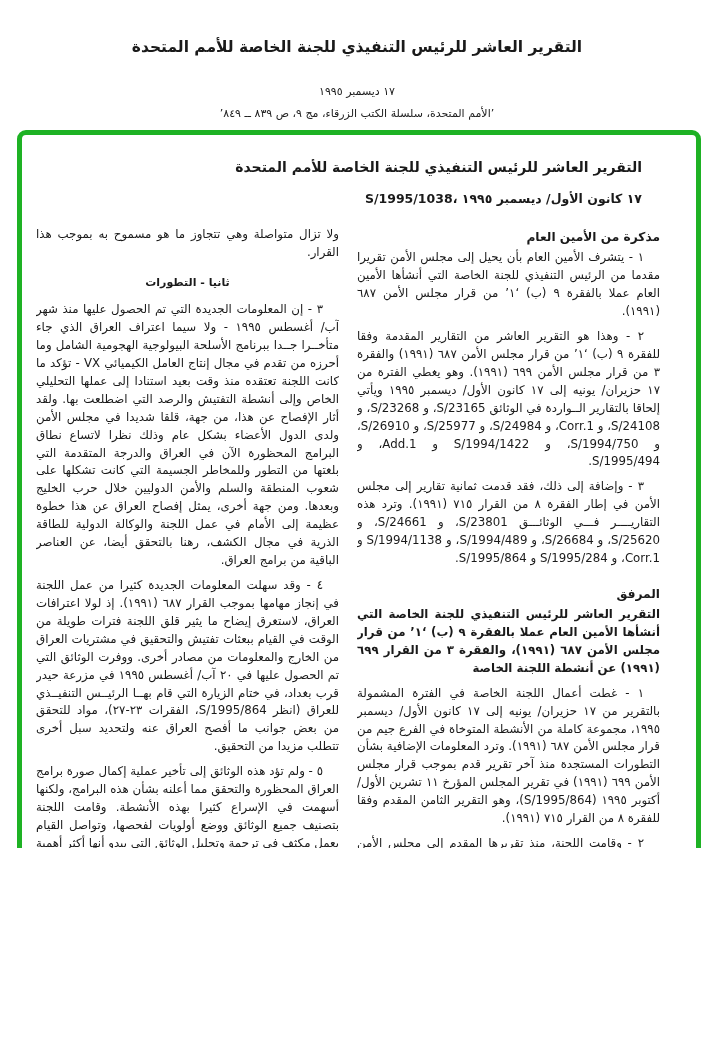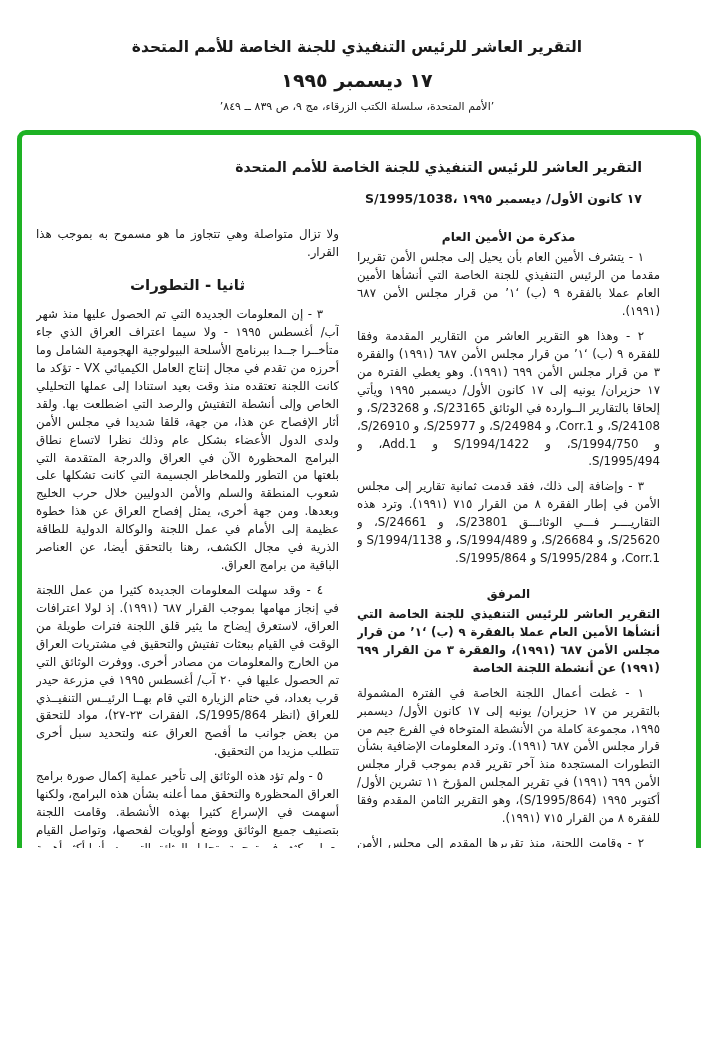--- a/index.html
+++ b/index.html
@@ -9,21 +9,21 @@
     background: #ffffff;
     font-family: "DejaVu Sans", sans-serif;
     direction: rtl;
     color: #1a1a1a;
   }
   .page { position: relative; width: 714px; height: 848px; overflow: hidden; }
 
   
   .outer-header { text-align: center; padding-top: 38px; }
   .outer-title { font-size: 15.5px; font-weight: bold; letter-spacing: 0; }
-  .outer-date  { font-size: 19px;  font-weight: bold; margin-top: 13px; }
+  .outer-date  { font-size: 11px;  font-weight: normal; margin-top: 29px; }
   .outer-source{ font-size: 11px;  font-weight: normal; margin-top: 9px; color:#222; }
 
   
   .doc-frame {
     position: absolute;
     left: 17px; top: 130px;
     width: 684px; height: 888px;
     border: 5px solid #1eb224;
     border-radius: 9px;
     background: #ffffff;
@@ -54,24 +54,23 @@
   .body-text p {
     font-size: 11.8px;
     line-height: 1.52;
     text-align: justify;
     margin: 0 0 7px 0;
   }
   .body-text p.num { text-indent: 16px; }
   .heading-right {
     font-size: 12.2px; font-weight: bold;
     margin: 4px 0 5px 0;
-    text-align: center;
   }
   .heading-center {
-    font-size: 15px; font-weight: bold;
+    font-size: 11px; font-weight: bold;
     text-align: center;
     margin: 14px 0 12px 0;
   }
   .bold-para {
     font-weight: bold;
   }
   .spacer-sm { height: 8px; }
 
   
   .page-number {

